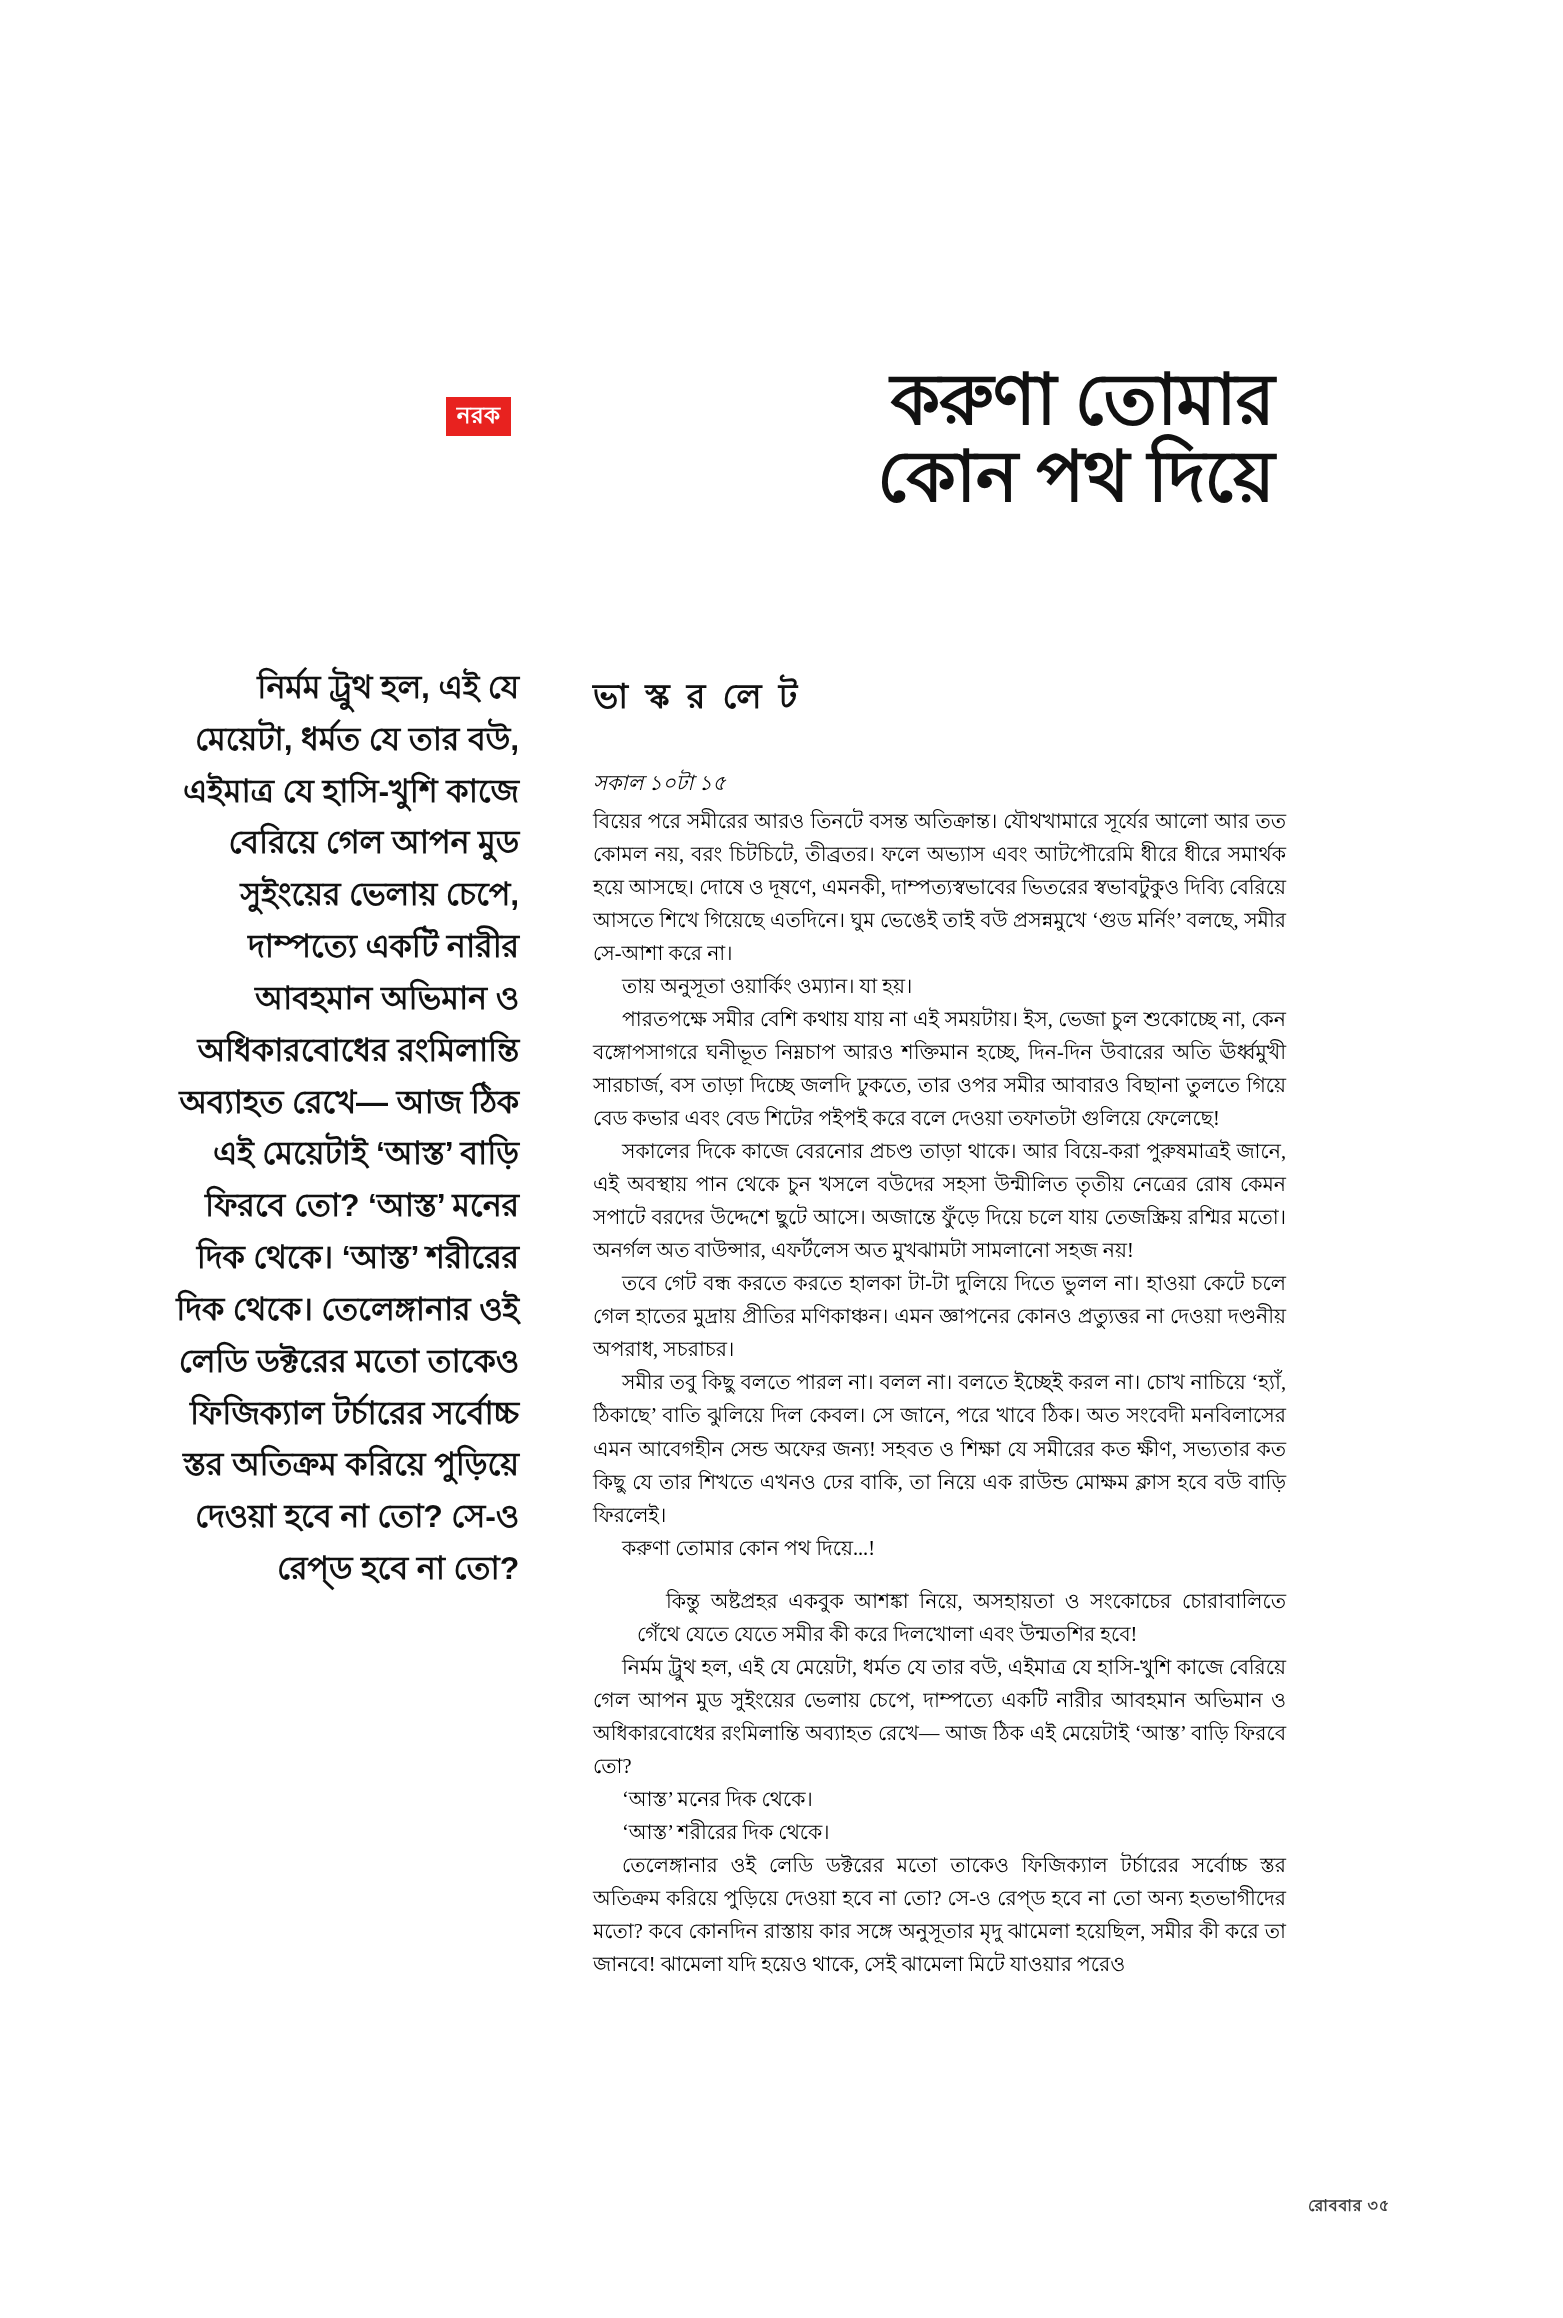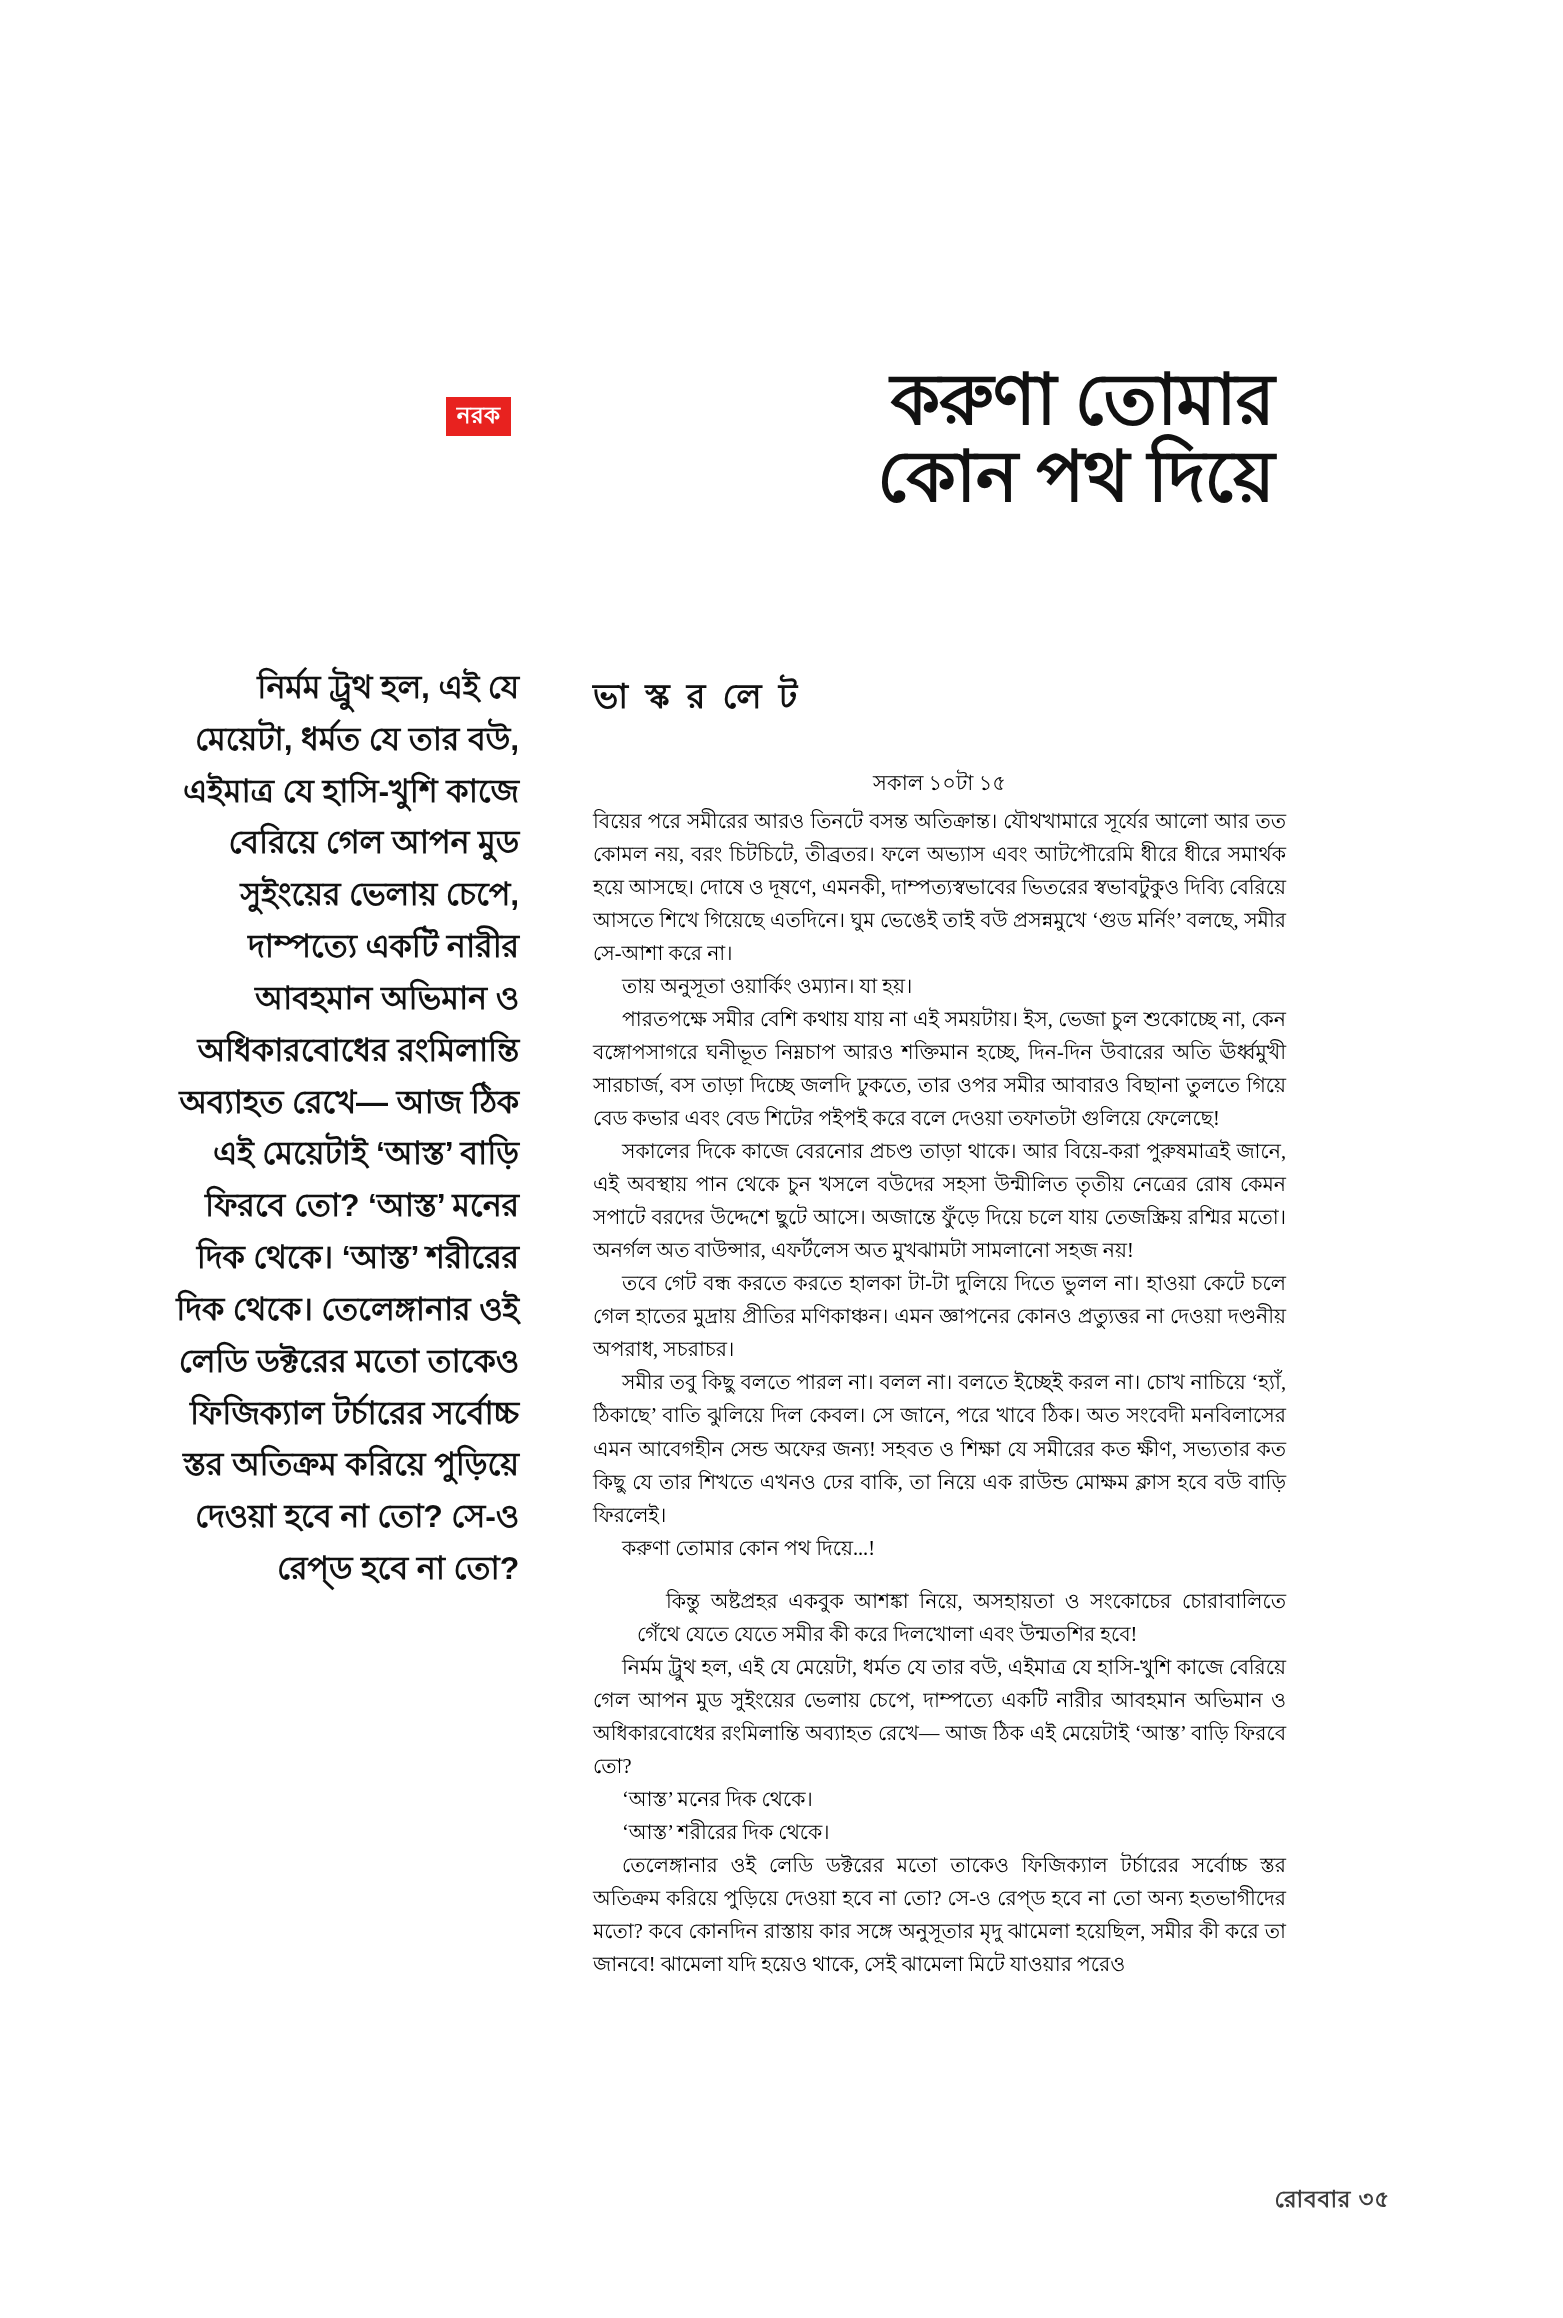--- a/index.html
+++ b/index.html
@@ -93,42 +93,43 @@
     font-family: "Liberation Serif", serif;
     font-size: 20.4px;
     line-height: 1.62;
     color: #000000;
     text-align: justify;
   }
   .timestamp {
     font-family: "Liberation Serif", serif;
     font-size: 21px;
     margin: 0 0 4.6px 0;
-    text-align: center;
+    text-align: left;
+    font-style: italic;
   }
   .bodycol p {
     margin: 0;
     text-indent: 29px;
   }
   .bodycol p.noindent {
     text-indent: 0;
   }
   .bodycol p.gap {
     margin-top: 20px;
     margin-left: 44px;
   }
 
   
   .folio {
     position: absolute;
     right: 173px;
     bottom: 99px;
     font-family: "Liberation Sans", sans-serif;
     font-weight: bold;
-    font-size: 23px;
+    font-size: 16px;
     color: #3d3d3d;
     letter-spacing: 0.8px;
   }
 </style>
 </head>
 <body>
 
 <div class="page">
 
   <div class="header">

